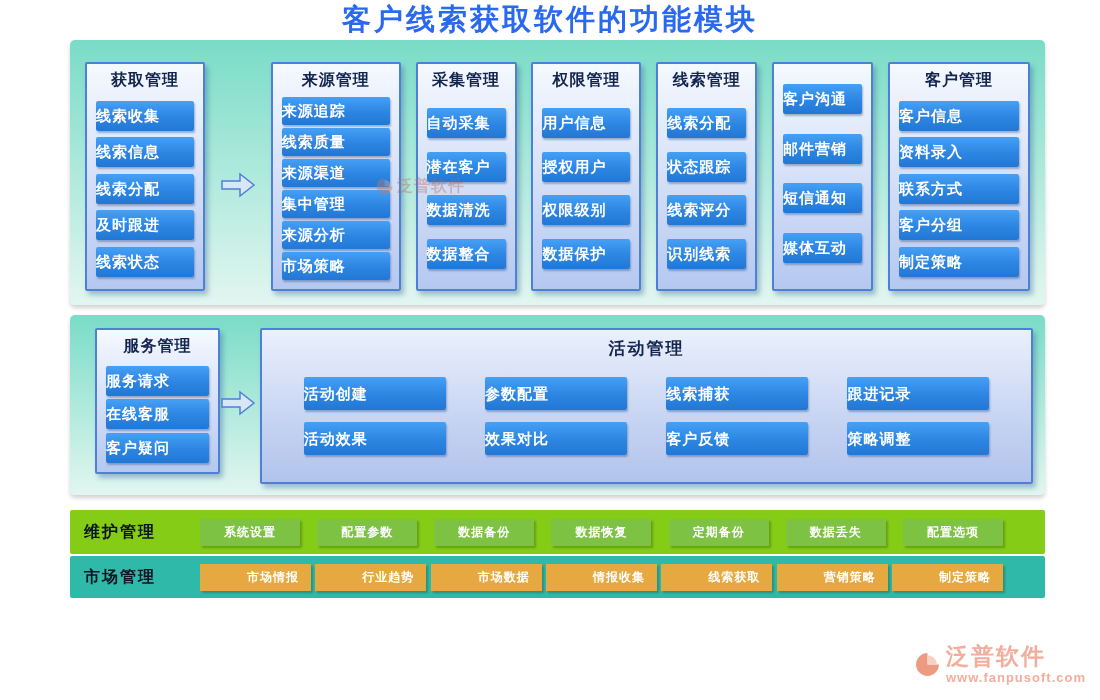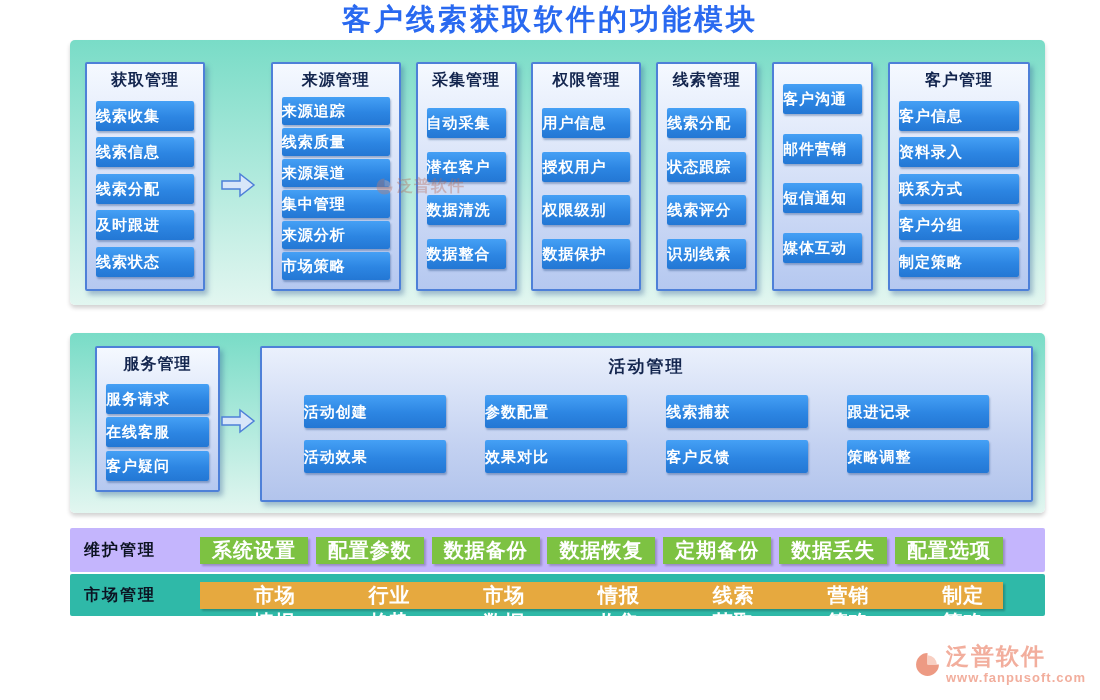--- a/index.html
+++ b/index.html
@@ -8,21 +8,21 @@
   .page { position:relative; width:1100px; height:700px; background:#ffffff; }
 
   .title { text-align:center; font-family:"Liberation Serif", serif;
            font-size:29px; font-weight:bold; color:#2969f0; letter-spacing:3px; }
 
   .band { position:relative; width:975px; margin-left:70px; border-radius:5px;
           background:linear-gradient(180deg,#79dcc7 0%, #a9e8da 45%, #e2f6f0 100%);
           box-shadow:0 3px 4px rgba(0,0,0,0.18); }
   .band1 { height:265px; display:flex; justify-content:space-between;
            padding:22px 15px 14px 15px; }
-  .band2 { margin-top:28px; height:180px; display:flex; padding:13px 10px 8px 25px; }
+  .band2 { margin-top:10px; height:180px; display:flex; padding:13px 10px 8px 25px; }
 
   .panel { background:linear-gradient(180deg,#f5f9ff 0%, #ccd9f5 65%, #b5c8f0 100%);
            border:2px solid #4e80d8; border-radius:2px;
            box-shadow:3px 4px 5px rgba(40,80,140,0.35); display:flex; flex-direction:column; }
   .col-panel { height:229px; }
   .w120{width:120px} .w130{width:130px} .w115{width:101px} .w110{width:110px} .w118{width:142px}
   .panel-title { height:30px; line-height:32px; text-align:center; font-size:16px;
                  font-weight:bold; color:#13254e; letter-spacing:1px; flex:none; }
   .panel-items { flex:1; display:flex; flex-direction:column; justify-content:space-evenly;
                  padding:0 9px 6px 9px; }
@@ -39,27 +39,27 @@
   .svc-panel .panel-title { height:32px; }
   .act-panel { flex:1; height:156px; margin-left:4px; margin-right:2px;
                background:linear-gradient(180deg,#eaf0fc 0%, #c3d1f1 65%, #b2c4ec 100%); }
   .act-title { height:34px; line-height:38px; text-align:center; font-size:17px;
                font-weight:bold; color:#13254e; letter-spacing:2px; }
   .act-grid { flex:1; display:grid; grid-template-columns:repeat(4,1fr);
               row-gap:12px; align-content:center; justify-items:center; padding:0 22px 14px 22px; }
   .act-btn { width:142px; height:33px; line-height:33px; }
 
   .bar { width:975px; margin-left:70px; display:flex; align-items:center; border-radius:2px; }
-  .bar-maint { margin-top:15px; height:44px; background:#c4b5fd; }
+  .bar-maint { margin-top:15px; height:44px; background:#84cc16; }
   .bar-market { margin-top:2px; height:42px; background:#2fb9a8; }
   .bar-label { flex:none; width:108px; margin-left:14px; font-size:16px; font-weight:bold;
                color:#0c1322; letter-spacing:2px; }
   .bar-btns { flex:1; display:flex; justify-content:space-between; margin:0 42px 0 8px; }
   .bar-btn { min-width:100px; padding:0 12px; height:27px; line-height:27px; text-align:center;
-             font-size:20px; font-weight:bold; color:#ffffff; letter-spacing:1px;
+             font-size:12px; font-weight:bold; color:#ffffff; letter-spacing:1px;
              box-shadow:2px 2px 2px rgba(0,0,0,0.22); }
   .green  { background:#7dc242; }
   .orange { background:#e6a93f;padding-left:47px; }
 
   .watermark { position:absolute; left:305px; top:136px; display:flex; align-items:center;
                gap:3px; opacity:0.38; pointer-events:none; }
   .watermark .wm-text { font-size:16px; font-weight:bold; color:#b56a58; letter-spacing:1px; }
 
   .logo { position:absolute; right:14px; top:645px; display:flex; align-items:center; gap:5px; }
   .logo-txt { line-height:1; }

